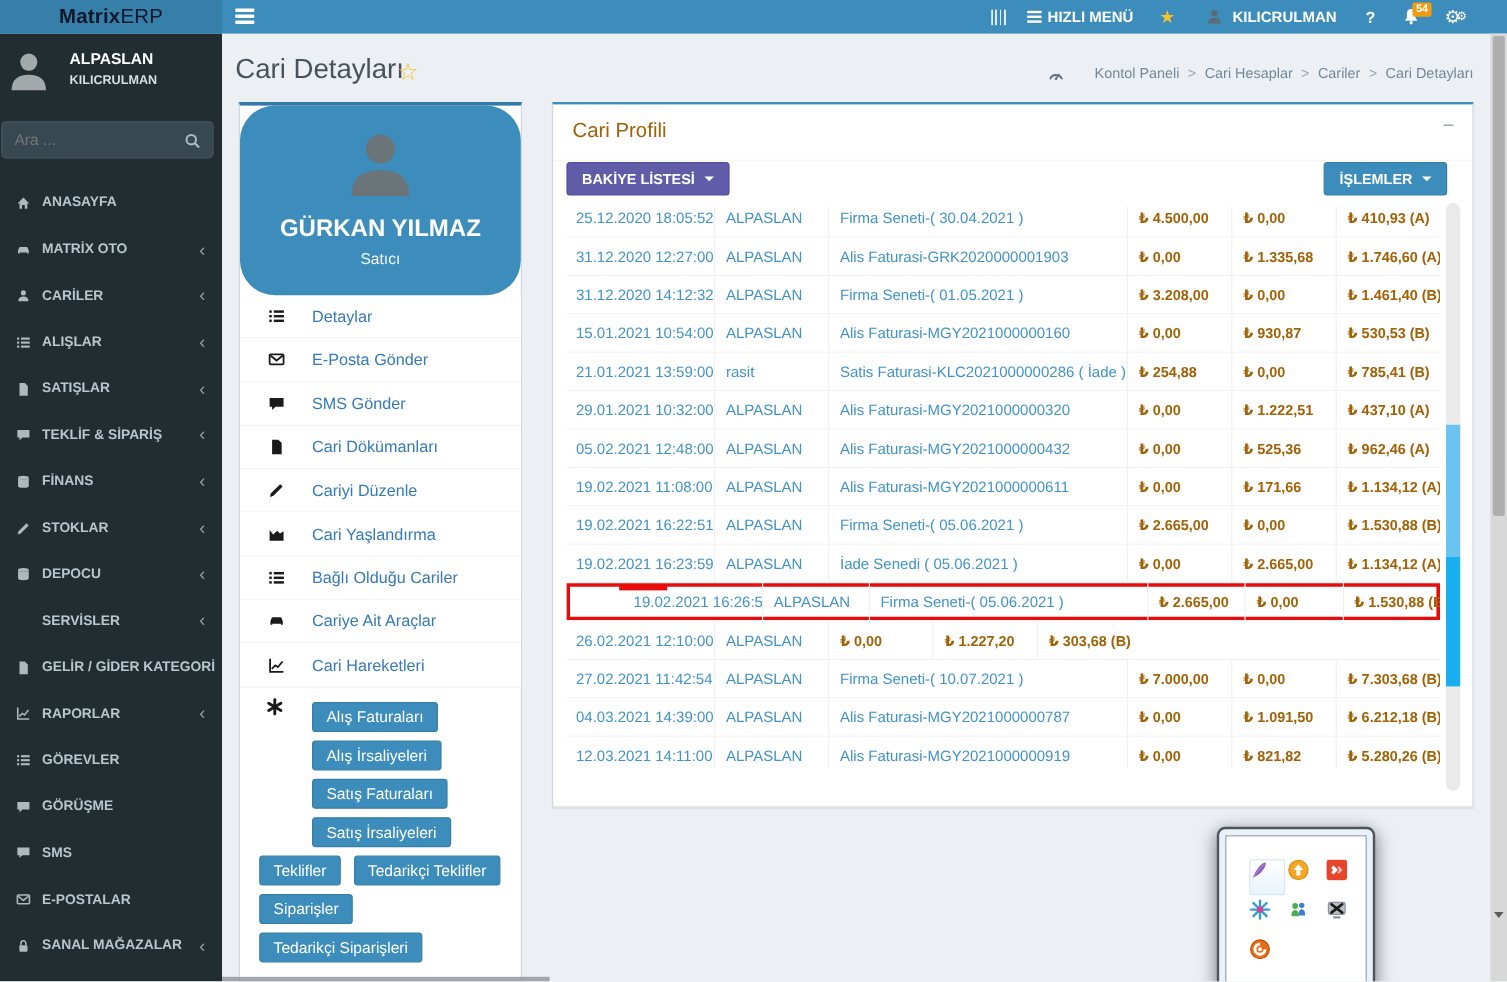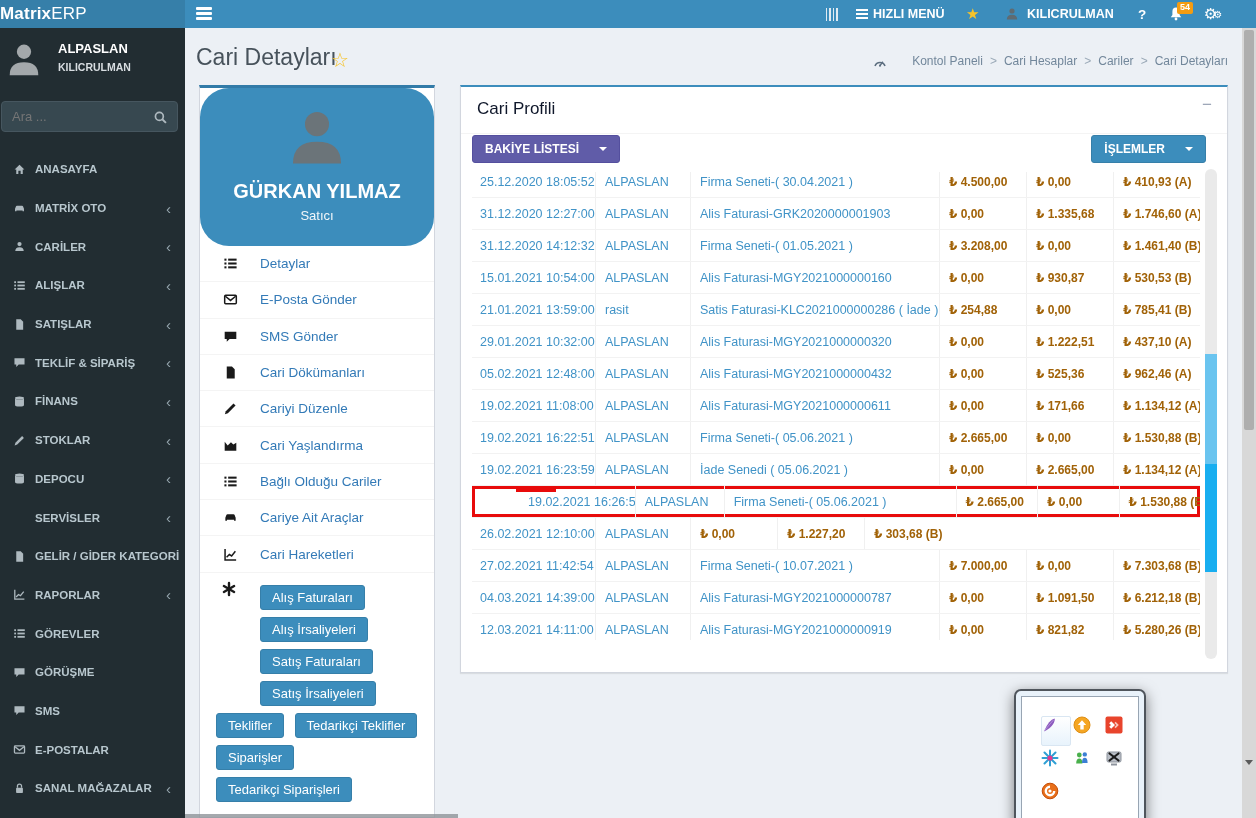--- a/index.html
+++ b/index.html
@@ -3,22 +3,22 @@
 <meta charset="utf-8">
 <style>
   * { margin:0; padding:0; box-sizing:border-box; }
   html,body { width:1256px; height:818px; overflow:hidden; }
   body { font-family:"Liberation Sans","DejaVu Sans",sans-serif; background:#ecf0f5; }
   #app { position:relative; width:1256px; height:818px; background:#ecf0f5; overflow:hidden; }
   .ic { display:inline-block; vertical-align:middle; }
 
   
   .navbar { position:absolute; top:0; left:0; width:1256px; height:28px; background:#3c8dbc; z-index:30; }
-  .logo { position:absolute; left:0; top:0; width:185px; height:28px; background:#367fa9; color:#ffffff;
-          text-align:left; line-height:28px; font-size:17px; letter-spacing:.2px; }
+  .logo { position:absolute; left:0; top:0; width:185px; height:28px; background:#367fa9; color:#0f172a;
+          text-align:center; line-height:28px; font-size:17px; letter-spacing:.2px; }
   .logo b { font-weight:700; }
   .hamburger { position:absolute; left:196px; top:7px; width:16px; height:14px; cursor:pointer; }
   .hamburger span { display:block; height:2.5px; background:#fff; margin-bottom:2.5px; border-radius:1px; }
   .nav-item { position:absolute; top:0; height:28px; display:flex; align-items:center; color:#fff; font-size:12px; }
   .barcode { left:826px; width:14px; height:13px; top:8px;
              background:repeating-linear-gradient(90deg,#dfeaf2 0 1.5px,transparent 1.5px 3.5px); }
   .quickmenu { left:856px; font-weight:700; font-size:12.5px; gap:5px; }
   .mini-bars { width:12px; height:10px; display:inline-block; }
   .mini-bars span { display:block; height:2px; background:#fff; margin-bottom:2px; }
   .nav-star { left:966px; color:#f6c32a; font-size:15px; }
@@ -71,24 +71,24 @@
   .asterisk-ic { position:absolute; left:21px; top:8px; color:#1a1a1a; }
   .act { background:#3c8dbc; border:1px solid #367fa9; color:#fff; font-size:13px; font-family:inherit;
          padding:4px 11px; border-radius:3px; cursor:pointer; white-space:nowrap; }
   .act.ind { display:table; margin:0 12px 7px 44px; }
   .act.inline { display:inline-block; margin:0 6px 7px 0; }
   .act.blk { display:table; margin:0 0 7px 0; }
 
   
   .panel { position:absolute; left:460px; top:85px; width:768px; height:588px; background:#fff;
            border:1px solid #d2d6de; border-top:2px solid #3c8dbc; box-shadow:0 1px 1px rgba(0,0,0,.08); z-index:3; }
-  .panel-title { position:absolute; left:16px; top:12px; font-size:17px; color:#0f172a; }
+  .panel-title { position:absolute; left:16px; top:12px; font-size:17px; color:#a16207; }
   .panel-collapse { position:absolute; right:15px; top:8px; color:#9aa4b5; font-size:17px; cursor:pointer; }
   .panel-head-line { position:absolute; left:0; top:46px; width:100%; height:1px; background:#f4f4f4; }
-  .btn-dd { position:absolute; top:48px; height:28px; display:flex; align-items:center; gap:20px;
+  .btn-dd { position:absolute; top:48px; height:28px; display:flex; align-items:center; gap:8px;
             color:#fff; font-size:12px; font-weight:700; padding:0 12px; border-radius:3px; cursor:pointer; }
   .btn-balance { left:11px; background:#605ca8; border:1px solid #544f9e; }
   .btn-islemler { right:21px; background:#3c8dbc; border:1px solid #367fa9; }
   .caret { width:0; height:0; border-left:4px solid transparent; border-right:4px solid transparent;
            border-top:4px solid #fff; }
 
   
   .tbl { position:absolute; left:11px; top:85px; width:728px; height:468px; overflow:hidden; }
   .tbl-inner { margin-top:-6px; }
   .trow { height:32px; display:flex; border-bottom:1px solid #f2f2f2; position:relative; background:#fff; cursor:pointer; }

